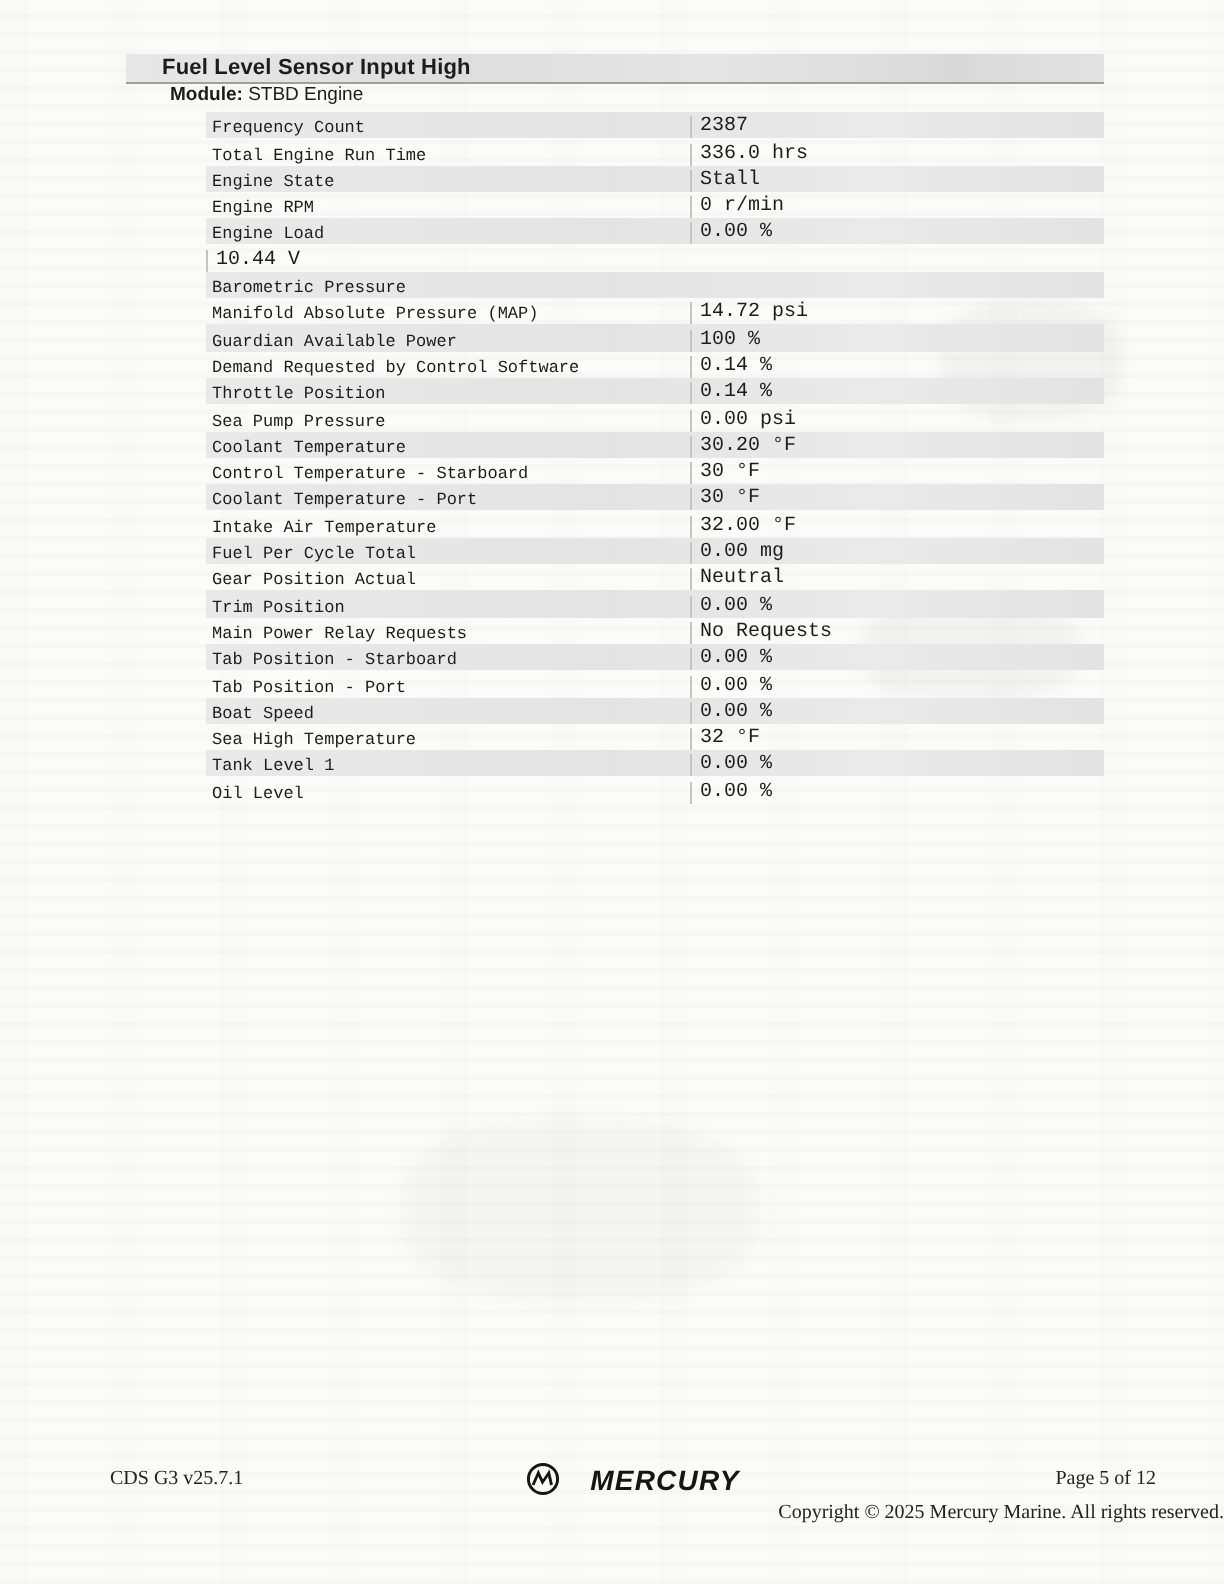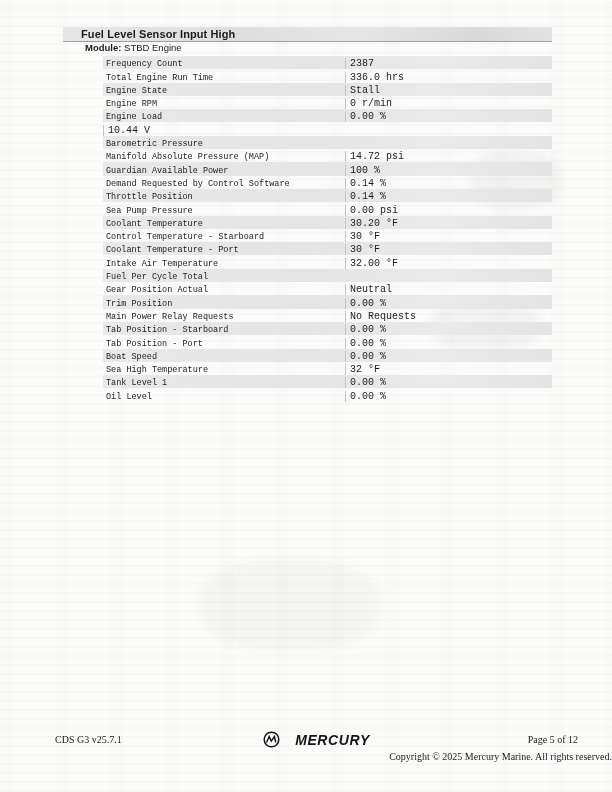--- a/index.html
+++ b/index.html
@@ -133,20 +133,21 @@
     <div class="trow odd">
       <div class="tlabel">Coolant Temperature - Port</div>
       <div class="tvalue">30 °F</div>
     </div>
     <div class="trow">
       <div class="tlabel">Intake Air Temperature</div>
       <div class="tvalue">32.00 °F</div>
     </div>
     <div class="trow odd">
       <div class="tlabel">Fuel Per Cycle Total</div>
+      <div class="tvalue">0.00 mg</div>
     </div>
     <div class="trow">
       <div class="tlabel">Gear Position Actual</div>
       <div class="tvalue">Neutral</div>
     </div>
     <div class="trow odd">
       <div class="tlabel">Trim Position</div>
       <div class="tvalue">0.00 %</div>
     </div>
     <div class="trow">

